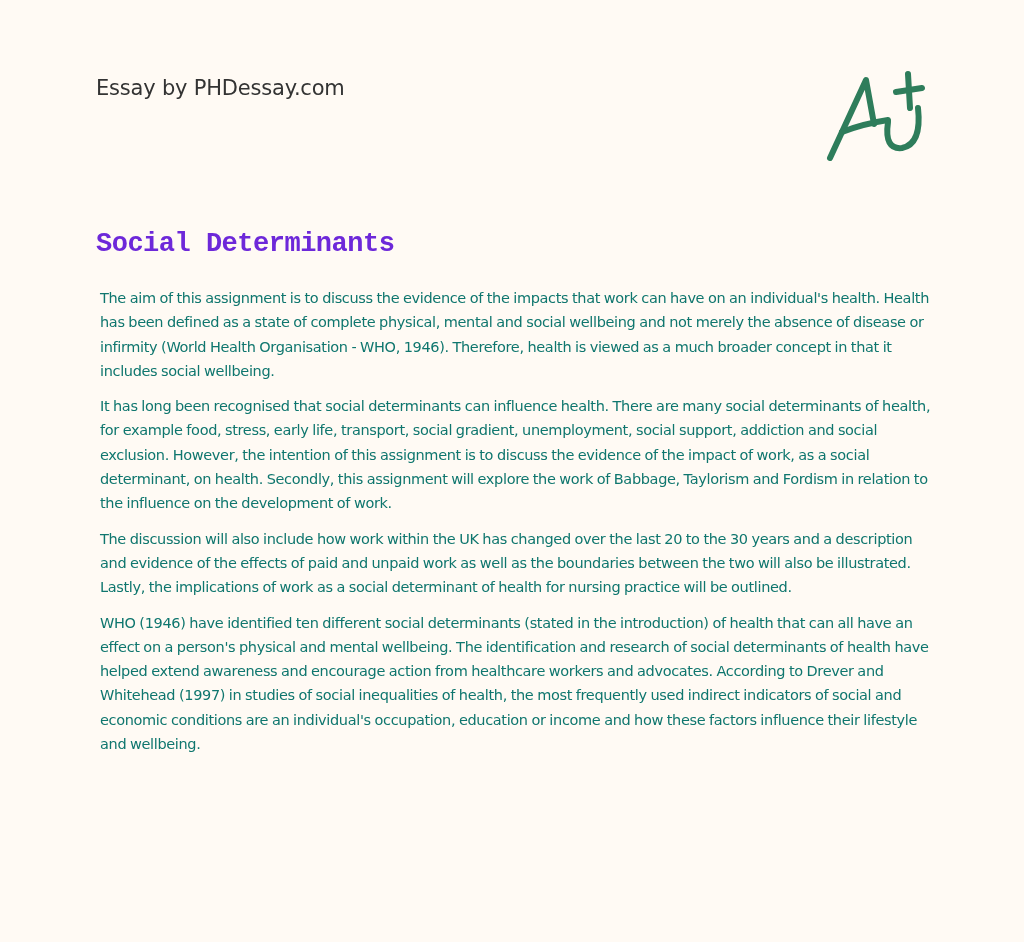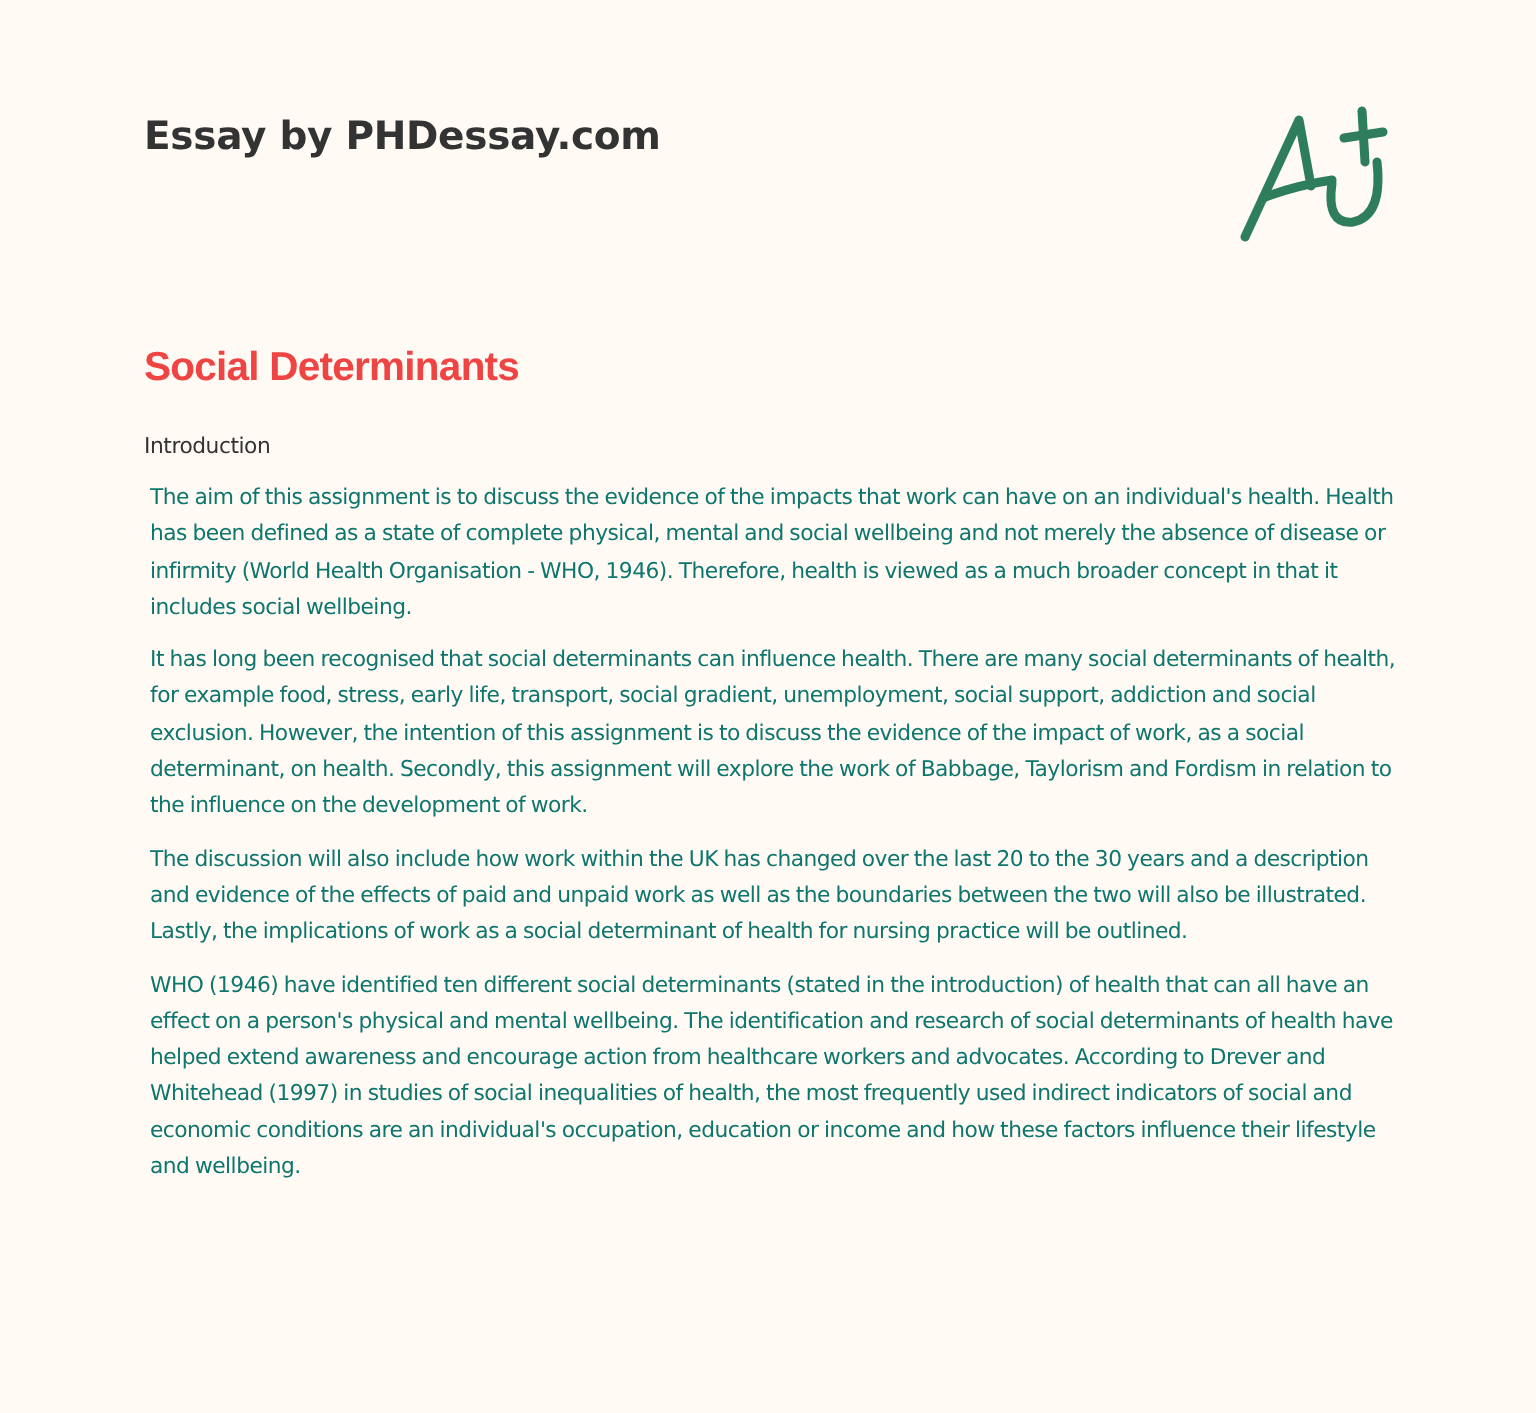--- a/index.html
+++ b/index.html
@@ -15,22 +15,22 @@
       font-family: "DejaVu Sans", sans-serif;
       color: #333333;
     }
     .header {
       position: absolute;
       left: 96px;
       top: 76px;
     }
     .site-title {
       font-family: "DejaVu Sans", sans-serif;
-      font-weight: bold;
-      font-size: 26px;
+      font-weight: normal;
+      font-size: 21px;
       color: #333333;
       margin: 0;
       letter-spacing: -0.2px;
     }
     .source-line {
       margin-top: 22px;
       font-size: 15px;
       color: #888888;
       letter-spacing: -0.3px;
     }
@@ -45,24 +45,24 @@
       width: 120px;
       height: 110px;
     }
     .content {
       position: absolute;
       left: 96px;
       top: 224px;
       width: 836px;
     }
     .essay-title {
-      font-family: Liberation Sans, sans-serif;
+      font-family: Liberation Mono, monospace;
       font-weight: bold;
       font-size: 27px;
-      color: #ef4444;
+      color: #6d28d9;
       margin: 0 0 22px 0;
       letter-spacing: -0.5px;
       line-height: 40px;
     }
     .section-label {
       font-size: 14.5px;
       color: #333333;
       margin: 0 0 10px 0;
       line-height: 24px;
       letter-spacing: -0.3px;
@@ -95,21 +95,20 @@
 
       <path d="M70 60 Q66 88 84 86 Q104 82 100 46"></path>
     </g>
   </svg>
 </div>
 
 <div class="content">
   <h1 class="essay-title">Social Determinants</h1>
 
   <div>
-    <p class="section-label">Introduction</p>
     <p class="para">The aim of this assignment is to discuss the evidence of the impacts that work can have on an individual's health. Health has been defined as a state of complete physical, mental and social wellbeing and not merely the absence of disease or infirmity (World Health Organisation - WHO, 1946). Therefore, health is viewed as a much broader concept in that it includes social wellbeing.</p>
     <p class="para">It has long been recognised that social determinants can influence health. There are many social determinants of health, for example food, stress, early life, transport, social gradient, unemployment, social support, addiction and social exclusion. However, the intention of this assignment is to discuss the evidence of the impact of work, as a social determinant, on health. Secondly, this assignment will explore the work of Babbage, Taylorism and Fordism in relation to the influence on the development of work.</p>
     <p class="para">The discussion will also include how work within the UK has changed over the last 20 to the 30 years and a description and evidence of the effects of paid and unpaid work as well as the boundaries between the two will also be illustrated. Lastly, the implications of work as a social determinant of health for nursing practice will be outlined.</p>
   </div>
 
   <div>
     <p class="para">WHO (1946) have identified ten different social determinants (stated in the introduction) of health that can all have an effect on a person's physical and mental wellbeing. The identification and research of social determinants of health have helped extend awareness and encourage action from healthcare workers and advocates. According to Drever and Whitehead (1997) in studies of social inequalities of health, the most frequently used indirect indicators of social and economic conditions are an individual's occupation, education or income and how these factors influence their lifestyle and wellbeing.</p>
   </div>
 </div>
 

